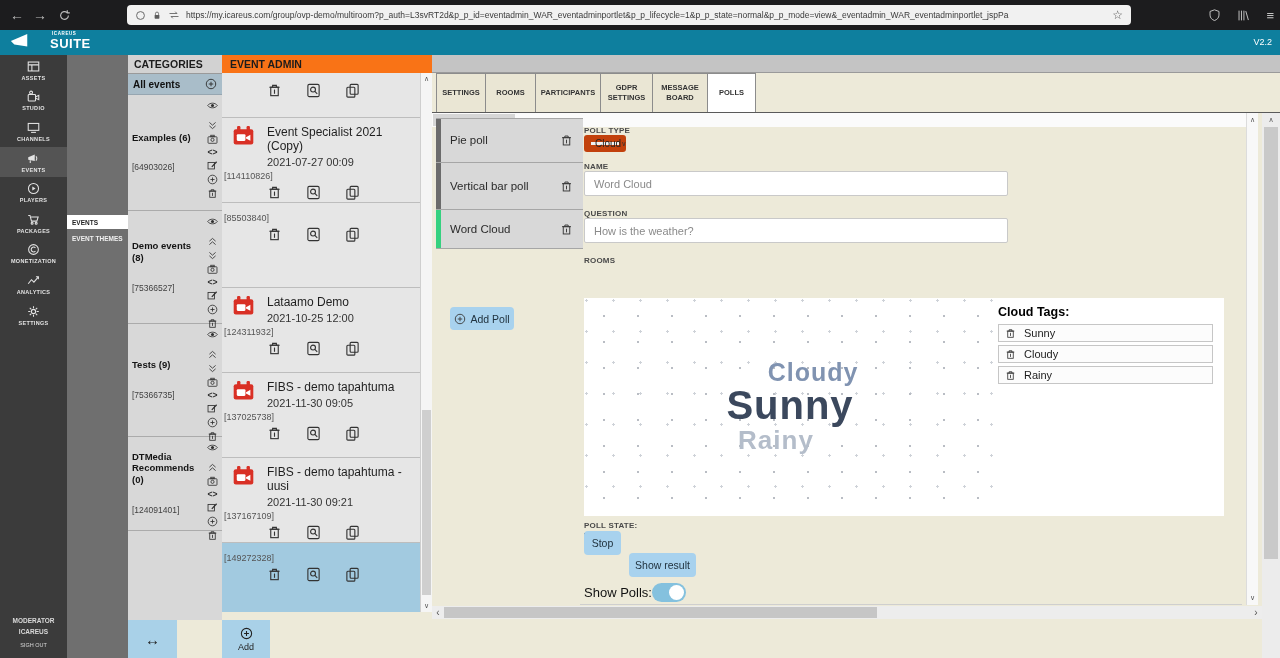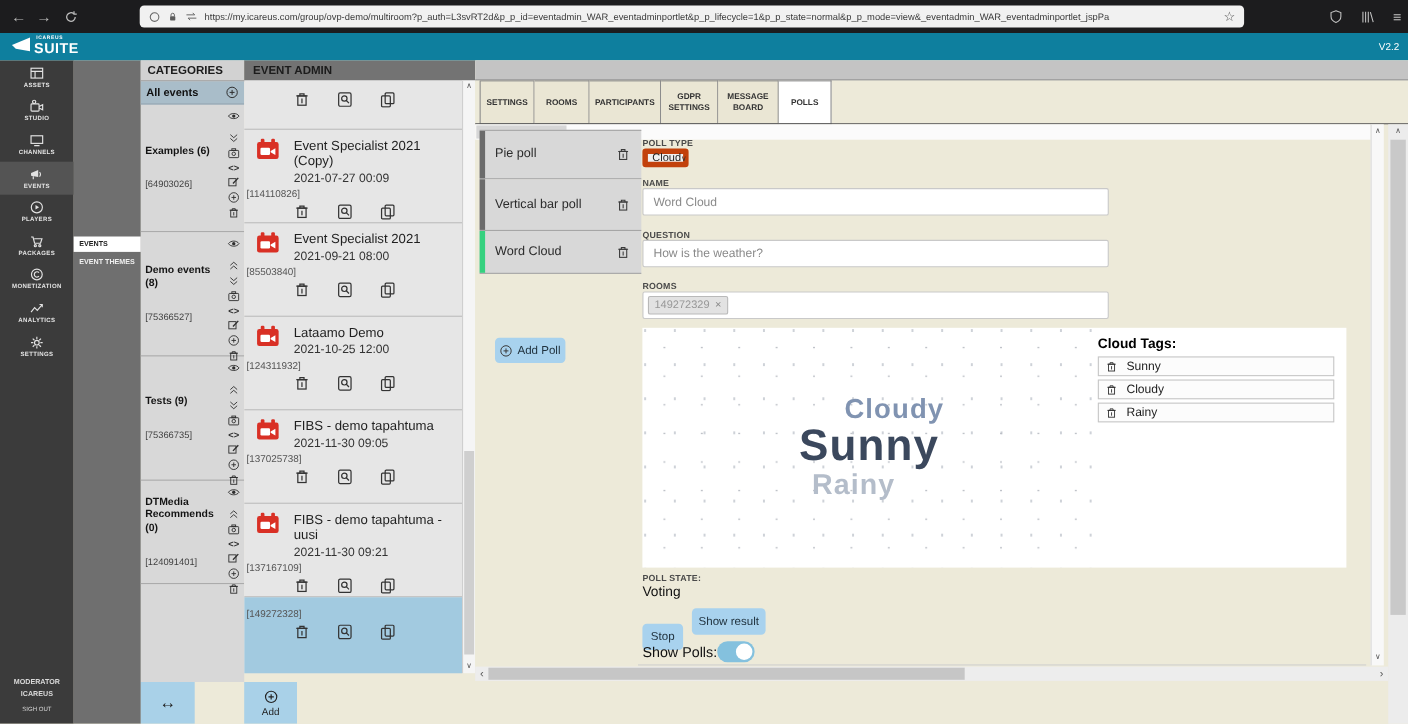--- a/index.html
+++ b/index.html
@@ -11,21 +11,21 @@
   
   #browser{position:absolute;left:0;top:0;width:1280px;height:30px;background:#1c1c1e;color:#c9c9c9}
   .bnav{position:absolute;top:0;height:30px;display:flex;align-items:center;font-size:14px;color:#bdbdbd}
   #urlbar{position:absolute;left:127px;top:5px;width:1004px;height:20px;background:#f1f1f1;border-radius:4px;
           display:flex;align-items:center;padding:0 8px;gap:6px;box-sizing:border-box;color:#555}
   .url-text{flex:1;font-size:8.5px;color:#3a3a3a;white-space:nowrap;overflow:hidden}
   .chrome-right{position:absolute;right:6px;top:0;height:30px;display:flex;align-items:center;gap:16px;color:#c3c3c3}
 
   
   #appbar{position:absolute;left:0;top:30px;width:1280px;height:25px;background:#0e7f9e}
-  #logo{position:absolute;left:10px;top:2px;display:flex;align-items:center;gap:2px;color:#fff}
+  #logo{position:absolute;left:10px;top:2px;display:flex;align-items:center;gap:21px;color:#fff}
   .logo-txt{display:flex;flex-direction:column;line-height:1}
   .logo-small{font-size:4.5px;font-weight:bold;letter-spacing:.6px;margin-left:2px}
   .logo-large{font-size:13px;font-weight:bold;letter-spacing:.5px}
   #version{position:absolute;right:8px;top:7px;color:#fff;font-size:9px}
 
   
   #sidebar{position:absolute;left:0;top:55px;width:67px;height:603px;background:#3b3b3b}
   .sb-item{height:30.6px;display:flex;flex-direction:column;align-items:center;justify-content:center;gap:2px;color:#e3e3e3}
   .sb-item.active{background:#545454}
   .sb-label{font-size:5.5px;font-weight:bold;letter-spacing:.3px}
@@ -52,21 +52,21 @@
   .cat-name{position:absolute;left:4px;top:50%;transform:translateY(-50%);width:62px;
             font-size:9.5px;font-weight:bold;color:#141414;line-height:1.25}
   .cat-id{font-weight:normal;font-size:8.5px;color:#3f3f3f;display:block;margin-top:19px}
   .cat-icons{position:absolute;right:3px;top:5px;display:flex;flex-direction:column;align-items:center;gap:3px;color:#2e2e2e}
   .cat-icons svg{stroke:#2e2e2e;fill:none;stroke-width:1.2}
   .gap-after{margin-bottom:6px}
   .code-glyph{font-size:8.5px;font-weight:bold;color:#2e2e2e;line-height:1}
 
   
   #eventadmin{position:absolute;left:222px;top:55px;width:210px;height:565px}
-  .ea-header{height:18px;background:#737373;border-bottom:1px solid #9a9a9a;font-size:10.5px;font-weight:bold;
+  .ea-header{height:18px;background:#f97316;border-bottom:1px solid #9a9a9a;font-size:10.5px;font-weight:bold;
              color:#1c1c1c;line-height:18px;padding-left:8px}
   .ea-list{position:absolute;left:0;top:18px;width:198px;height:539px;background:#e6e6e6;overflow:hidden}
   .ev{border-bottom:1px solid #bdbdbd;box-sizing:border-box;padding-top:7px}
   .ev.partial{height:35px;padding-top:0}
   .ev.normal{height:85px}
   .ev.selected{height:79px;background:#a2cae0}
   .ev-row{display:flex;margin-left:10px;gap:12px}
   .ev-cal svg{width:23px;height:21px}
   .ev-name{font-size:12px;color:#1f1f1f}
   .ev-date{font-size:11px;color:#333;margin-top:3px}
@@ -109,21 +109,21 @@
   .poll .bar{position:absolute;left:0;top:0;bottom:0;width:5px;background:#6b6b6b}
   .poll.sel .bar{background:#35d17f}
   .poll-label{margin-left:14px;font-size:11.5px;color:#2b2b2b;line-height:1.3;width:92px}
   .poll-trash{position:absolute;right:10px}
   .poll-trash svg,.addpoll svg{stroke:#3a3a3a;fill:none;stroke-width:1.2}
   .addpoll{position:absolute;left:18px;top:252px;width:64px;height:23px;background:#a8d2ee;border-radius:4px;
            display:flex;align-items:center;justify-content:center;gap:4px;font-size:10.5px;color:#21333f}
 
   
   .lbl8{position:absolute;font-size:8px;font-weight:bold;color:#4a4a4a;letter-spacing:.2px}
-  .selectbox{position:absolute;left:152px;top:80px;width:42px;height:17px;background:#f0f0f0;border:5px solid #c2410c;
+  .selectbox{position:absolute;left:152px;top:80px;width:42px;height:17px;background:#f0f0f0;border:7px solid #c2410c;
              border-radius:3px;display:flex;align-items:center;justify-content:space-between;padding:0 4px;
              box-sizing:border-box;font-size:10px;color:#222}
   .selectbox .dn{font-size:7px;color:#333}
   .tinput{position:absolute;left:152px;width:424px;height:25px;background:#fff;border:1px solid #c9c9c9;
           border-radius:2px;font-size:11px;color:#8a8a8a;padding:0 9px;box-sizing:border-box;font-family:"Liberation Sans",sans-serif}
   .roomsbox{position:absolute;left:152px;top:210px;width:424px;height:25px;background:#fff;border:1px solid #c9c9c9;
             border-radius:2px;box-sizing:border-box;display:flex;align-items:center;padding:0 4px}
   .chip{background:#e2e2e2;border:1px solid #b9b9b9;border-radius:2px;font-size:10px;color:#979797;
         padding:2px 5px;display:flex;align-items:center;gap:5px}
   .chip .x{color:#8a8a8a;font-size:10px}
@@ -138,21 +138,21 @@
   .w3{font-size:26px;font-weight:bold;color:#b4bdca;letter-spacing:1px;margin-top:-3px;margin-right:28px}
   .tags{position:absolute;left:412px;top:0;width:228px}
   .tags-title{font-size:12.5px;font-weight:bold;color:#000;margin:7px 0 5px 2px}
   .tagrow{display:flex;align-items:center;gap:8px;border:1px solid #c6c6c6;background:#fcfcfc;height:16px;
           margin:3px 11px 3px 2px;padding:0 6px;font-size:11px;color:#1d1d1d}
   .tagrow svg{stroke:#333;fill:none;stroke-width:1.2}
 
   .state-val{position:absolute;left:152px;top:476px;font-size:12.5px;color:#111}
   .btn{position:absolute;height:24px;background:#a8d2ee;border-radius:4px;display:flex;align-items:center;
        justify-content:center;font-size:10.5px;color:#21333f}
-  #btn-stop{left:152px;top:512px;width:37px}
+  #btn-stop{left:152px;top:476px;width:37px}
   #btn-show{left:197px;top:498px;width:67px}
   .showpolls{position:absolute;left:152px;top:528px;display:flex;align-items:center;gap:0;font-size:13px;color:#111}
   .toggle{width:34px;height:19px;background:#84c1de;border-radius:10px;position:relative}
   .knob{position:absolute;right:2px;top:2px;width:15px;height:15px;border-radius:50%;background:#fff}
   .divider{position:absolute;left:148px;top:549px;width:662px;height:1px;background:#cfcfcf}
 
   
   .hscroll{position:absolute;left:0;top:551px;width:830px;height:13px;background:#ededed}
   .hthumb{position:absolute;left:12px;top:1px;width:433px;height:11px;background:#c6c6c6}
   .hl,.hr{position:absolute;top:0;width:12px;height:13px;text-align:center;font-size:10px;color:#555;line-height:13px}
@@ -585,35 +585,20 @@
         <span class="ic">
             <svg width="15" height="15" viewBox="0 0 16 16" stroke="#333" fill="none" stroke-width="1.2">
               <rect x="5.5" y="1.5" width="8.5" height="10.5" rx="1"></rect>
               <rect x="2" y="4.5" width="8.5" height="10.5" rx="1"></rect>
             </svg>
           </span>
       </div>
     </div>
 
     <div class="ev normal">
-      <div class="ev-row">
-        <span class="ev-cal">
-            <svg viewBox="0 0 16 15">
-              <rect x="1" y="3" width="14" height="11" rx="1.5" fill="#d93025"></rect>
-              <rect x="3.4" y="0.8" width="2.4" height="3.6" rx="0.8" fill="#d93025"></rect>
-              <rect x="10.2" y="0.8" width="2.4" height="3.6" rx="0.8" fill="#d93025"></rect>
-              <rect x="3.2" y="6.6" width="6.2" height="4.8" rx="0.8" fill="#fff"></rect>
-              <path d="M9.8 8.7l3.1-1.7v4.3l-3.1-1.7z" fill="#fff"></path>
-            </svg>
-          </span>
-        <div>
-            <div class="ev-name">Event Specialist 2021</div>
-            <div class="ev-date">2021-09-21 08:00</div>
-          </div>
-      </div>
       <div class="ev-id">[85503840]</div>
       <div class="ev-actions">
         <span class="ic">
             <svg width="15" height="15" viewBox="0 0 16 16" stroke="#333" fill="none" stroke-width="1.2">
               <path d="M2.5 4.5h11M6 4.5v-2h4v2"></path>
               <rect x="4" y="4.5" width="8" height="9"></rect>
               <path d="M8 7v4.5"></path>
             </svg>
           </span>
         <span class="ic">
@@ -865,26 +850,20 @@
     <span class="dn">∨</span>
   </div>
 
   <div class="lbl8" style="left:152px;top:107px">NAME</div>
   <input class="tinput" style="top: 116px;" value="Word Cloud">
 
   <div class="lbl8" style="left:152px;top:154px">QUESTION</div>
   <input class="tinput" style="top: 163px;" value="How is the weather?">
 
   <div class="lbl8" style="left:152px;top:201px">ROOMS</div>
-  <div class="roomsbox">
-    <span class="chip">
-      <span>149272329</span>
-      <span class="x">×</span>
-    </span>
-  </div>
 
   <div class="panel">
     <div class="cloudarea">
       <div class="w1">Cloudy</div>
       <div class="w2">Sunny</div>
       <div class="w3">Rainy</div>
     </div>
     <div class="tags">
       <div class="tags-title">Cloud Tags:</div>
       <div class="tagrow">

